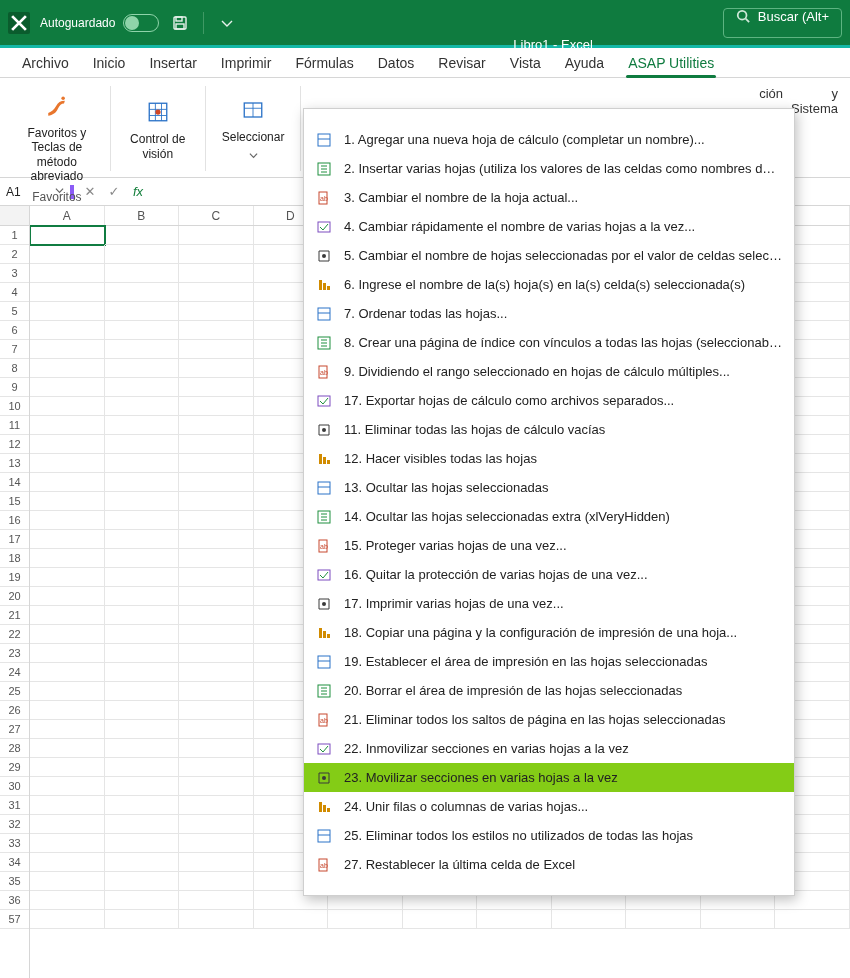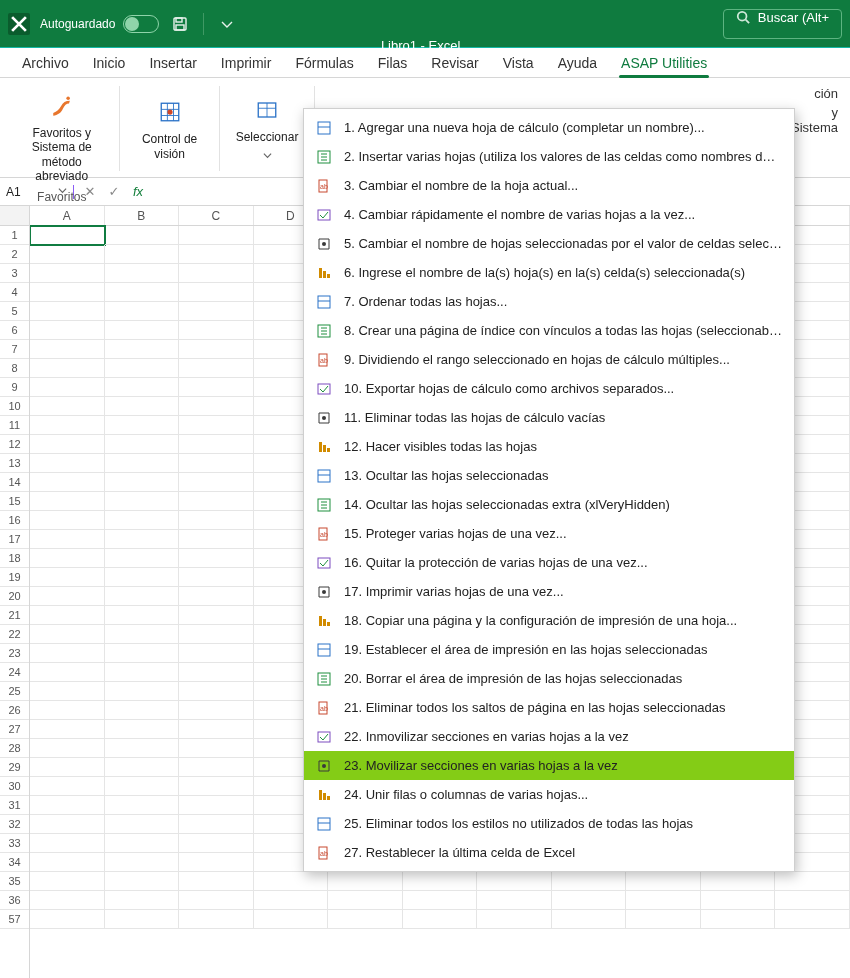--- a/index.html
+++ b/index.html
@@ -1,42 +1,42 @@
 <!DOCTYPE html>
 <html><head>
 <meta charset="utf-8">
 <style>
   * { margin: 0; padding: 0; box-sizing: border-box; font-family: "Segoe UI", Arial, sans-serif; }
   body { width: 850px; height: 978px; overflow: hidden; background: #fff; font-size: 13px; color: #222; }
 
   
   .titlebar {
     height: 48px; background: #0f7b3f; color: #fff; display: flex; align-items: center;
-    padding: 0 8px; gap: 10px; border-bottom: 1px solid #14b8a6;
+    padding: 0 8px; gap: 10px; border-bottom: 3px solid #14b8a6;
   }
   .titlebar .excel-logo {
     width: 22px; height: 22px; background: #0a5c2d; border-radius: 2px;
     display: flex; align-items: center; justify-content: center; font-weight: bold; font-size: 12px;
   }
   .titlebar .autosave { display: flex; align-items: center; gap: 8px; font-size: 12px; }
   .titlebar .toggle {
     width: 36px; height: 18px; border: 1px solid #8fd4aa; border-radius: 9px; position: relative;
     background: #0f7b3f;
   }
   .titlebar .toggle::after {
     content: ""; position: absolute; left: 1px; top: 1px; width: 14px; height: 14px;
     background: #8fd4aa; border-radius: 50%;
   }
   .titlebar .qat-btn {
     width: 22px; height: 22px; display: flex; align-items: center; justify-content: center;
     color: #fff; opacity: .9;
   }
   .titlebar .qat-btn svg { width: 16px; height: 16px; stroke: #fff; fill: none; stroke-width: 1.4; }
   .titlebar .sep { width: 0; height: 22px; border-left: 1px solid #3f9964; margin: 0 2px; }
-  .titlebar .doc-title { flex: 1; text-align: center; font-size: 13px; padding-right:120px;margin-top:44px; }
+  .titlebar .doc-title { flex: 1; text-align: right; font-size: 13px; padding-right:120px;margin-top:44px; }
   .titlebar .search {
     display: flex; gap: 8px; border: 1px solid #5db481;
     border-radius: 4px; height: 30px; padding: 0 12px; font-size: 13px; margin-left:auto;
   }
   .titlebar .search svg { width: 14px; height: 14px; stroke: #cfe9d9; fill: none; stroke-width: 2; }
 
   
   .tabs { height: 30px; display: flex; align-items: flex-end; padding: 0 10px; border-bottom: 1px solid #d6d6d6; }
   .tabs .tab { padding: 6px 12px 6px; font-size: 14px; color: #333; cursor: pointer; }
   .tabs .tab.active { color: #0f7b3f; font-weight: 400; position: relative; }
@@ -67,21 +67,21 @@
   .ribbon-row { display:flex; align-items:center; gap:6px; font-size:13px; padding:2px 6px; height:26px;}
   .ribbon-row .ric { width:18px; display:flex; align-items:center; justify-content:center; }
   .ribbon-row .chev { margin-left:2px; }
   .ribbon .active-btn { border:1px solid #bcbcbc; border-radius:4px; background:#f3f3f3;}
 
   .icon-box { width:32px; height:32px; display:flex; align-items:center; justify-content:center; }
   .icon-box svg { width:28px; height:28px; }
 
   
   .fx-row { height: 28px; display:flex; align-items:center; border-bottom:1px solid #d6d6d6; }
-  .name-box { width: 74px; border-right:1px solid #8b5cf6; display:flex; align-items:center; justify-content:space-between; padding:0 6px; font-size:12px;}
+  .name-box { width: 74px; border-right:4px solid #8b5cf6; display:flex; align-items:center; justify-content:space-between; padding:0 6px; font-size:12px;}
   .name-box .chev { font-size:10px; color:#666; }
   .fx-icons { display:flex; align-items:center; gap:8px; padding:0 8px; color:#888; }
   .fx-icons span { width:16px; text-align:center; }
   .fx-icons .fx { font-style: italic; color:#15803d; font-family: Liberation Sans, sans-serif;}
   .formula-in { flex:1; }
 
   
   .sheet { display:flex; height: calc(978px - 48px - 30px - 100px - 28px); }
   .rowhdrs { width:30px; border-right:1px solid #d6d6d6; }
   .corner { height:20px; border-bottom:1px solid #d6d6d6; background:#f3f3f3;}
@@ -92,28 +92,28 @@
   .gridwrap { flex:1; overflow:hidden; position:relative; }
   .colhdrs { display:flex; height:20px; border-bottom:1px solid #d6d6d6; }
   .colhdr {
     width:78px; border-right:1px solid #e5e5e5; font-size:12px; color:#555;
     display:flex; align-items:center; justify-content:center; background:#fff;
   }
   .cells .crow { display:flex; height:19px; }
   .cells .cell { width:78px; height:19px; border-right:1px solid #e5e5e5; border-bottom:1px solid #e5e5e5; }
   .cells .cell.selected { outline:2px solid #107c41; outline-offset:-1px; background:#fff;}
 
-  .right-cut { display:flex; flex-direction:column; gap:4px; margin-left:auto; padding:6px 0 0 0; font-size:13px; color:#333;}
+  .right-cut { display:flex; flex-direction:row; gap:4px; margin-left:auto; padding:6px 0 0 0; font-size:13px; color:#333;}
   .right-cut div { text-align:right; padding-right:4px;}
 
   
   .dropdown {
     position:absolute; left:303px; top:108px; width:492px;
     background:#fff; border:1px solid #cfcfcf; box-shadow:2px 4px 12px rgba(0,0,0,.25);
-    padding:4px 0; z-index:50;
+    padding:16px 0; z-index:50;
   }
   .dropdown .mi {
     display:flex; align-items:center; gap:10px; height:29px; padding:0 12px 0 10px;
     font-size:13px; color:#222; white-space:nowrap;
   }
   .dropdown .mi .mic {
     width:20px; display:flex; align-items:center; justify-content:center; flex-shrink:0;
   }
   .dropdown .mi .mic svg { width:16px; height:16px; }
   .dropdown .mi.hl { background:#84cc16; }
@@ -157,38 +157,38 @@
     <span>Buscar (Alt+</span>
   </div>
 </div>
 
 <div class="tabs" id="tabs">
     <div class="tab">Archivo</div>
     <div class="tab">Inicio</div>
     <div class="tab">Insertar</div>
     <div class="tab">Imprimir</div>
     <div class="tab">Fórmulas</div>
-    <div class="tab">Filas</div>
+    <div class="tab">Datos</div>
     <div class="tab">Revisar</div>
     <div class="tab">Vista</div>
     <div class="tab">Ayuda</div>
     <div class="tab active">ASAP Utilities</div>
   </div>
 
 <div class="ribbon">
   <div class="group has-label">
     <div class="vgroup">
       <div class="big-btn">
         <span class="icon-box">
           <svg viewBox="0 0 32 32">
               <path fill="#e8762d" d="M6 24c4-2 7-4 9-8 2-4 5-6 10-6l-1 3c-3 0-5 2-7 6-2 5-6 7-11 8z"></path>
               <circle cx="23" cy="7" r="2" fill="#e8762d"></circle>
             </svg>
         </span>
-        <span>Favoritos y Sistema de método abreviado</span>
+        <span>Favoritos y Teclas de método abreviado</span>
       </div>
     </div>
     <div class="group-label">Favoritos</div>
   </div>
   <div class="divider"></div>
 
   <div class="group">
     <div class="big-btn">
       <span class="icon-box">
         <svg viewBox="0 0 32 32">
@@ -933,21 +933,21 @@
       </span>
       <span class="nowrap">9.  Dividiendo el rango seleccionado en hojas de cálculo múltiples...</span>
     </div>
     <div class="mi">
       <span class="mic">
         <svg viewBox="0 0 16 16">
           <rect x="2" y="3" width="12" height="10" fill="none" stroke="#7c4dbf"></rect>
           <path d="M4 8l3 3 5-6" fill="none" stroke="#1f8f3e"></path>
         </svg>
       </span>
-      <span class="nowrap">10.  Exportar hojas de cálculo como archivos separados...</span>
+      <span class="nowrap">17.  Exportar hojas de cálculo como archivos separados...</span>
     </div>
     <div class="mi">
       <span class="mic">
         <svg viewBox="0 0 16 16">
           <path d="M3 3h10v10h-10z" fill="none" stroke="#3a3a3a"></path>
           <circle cx="8" cy="8" r="2" fill="#3a3a3a"></circle>
         </svg>
       </span>
       <span class="nowrap">11.  Eliminar todas las hojas de cálculo vacías</span>
     </div>

